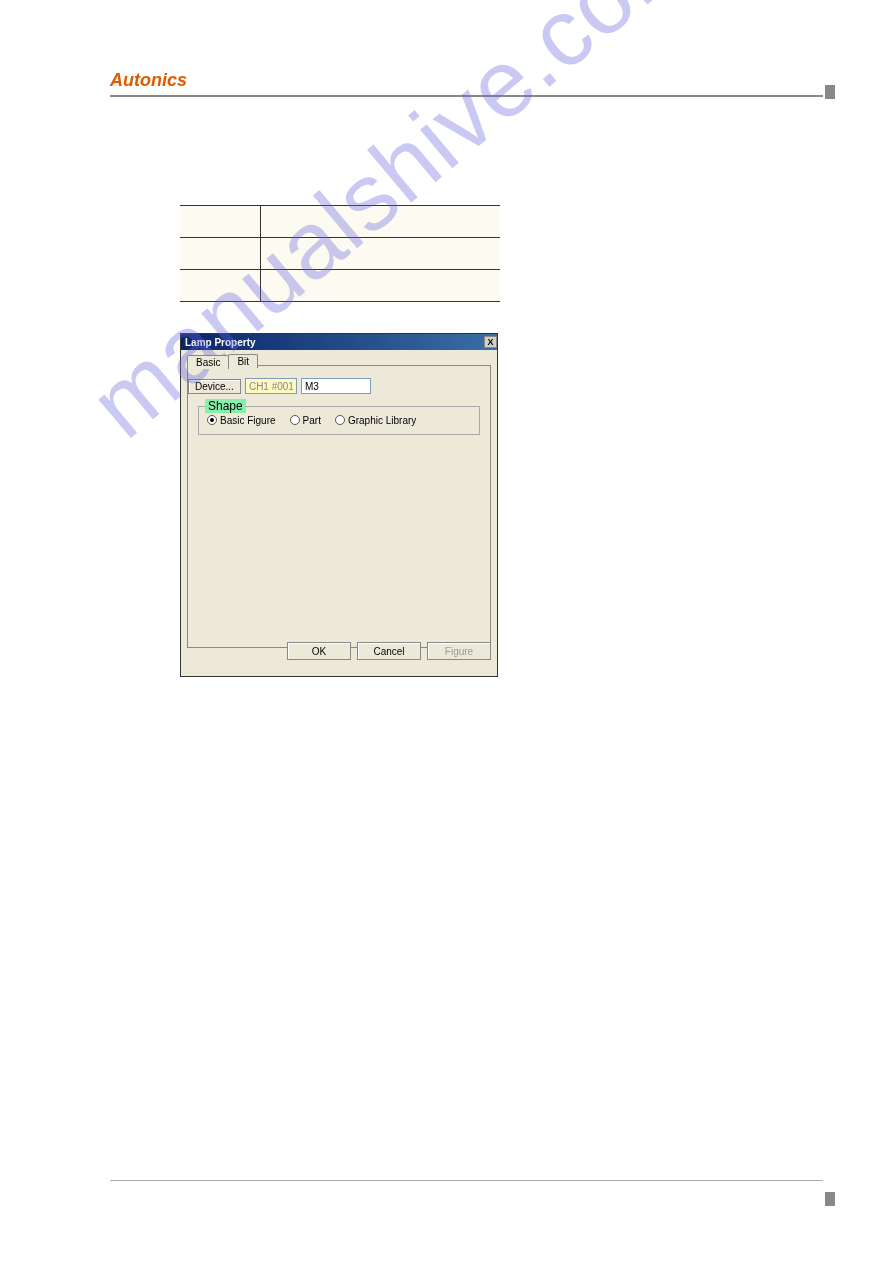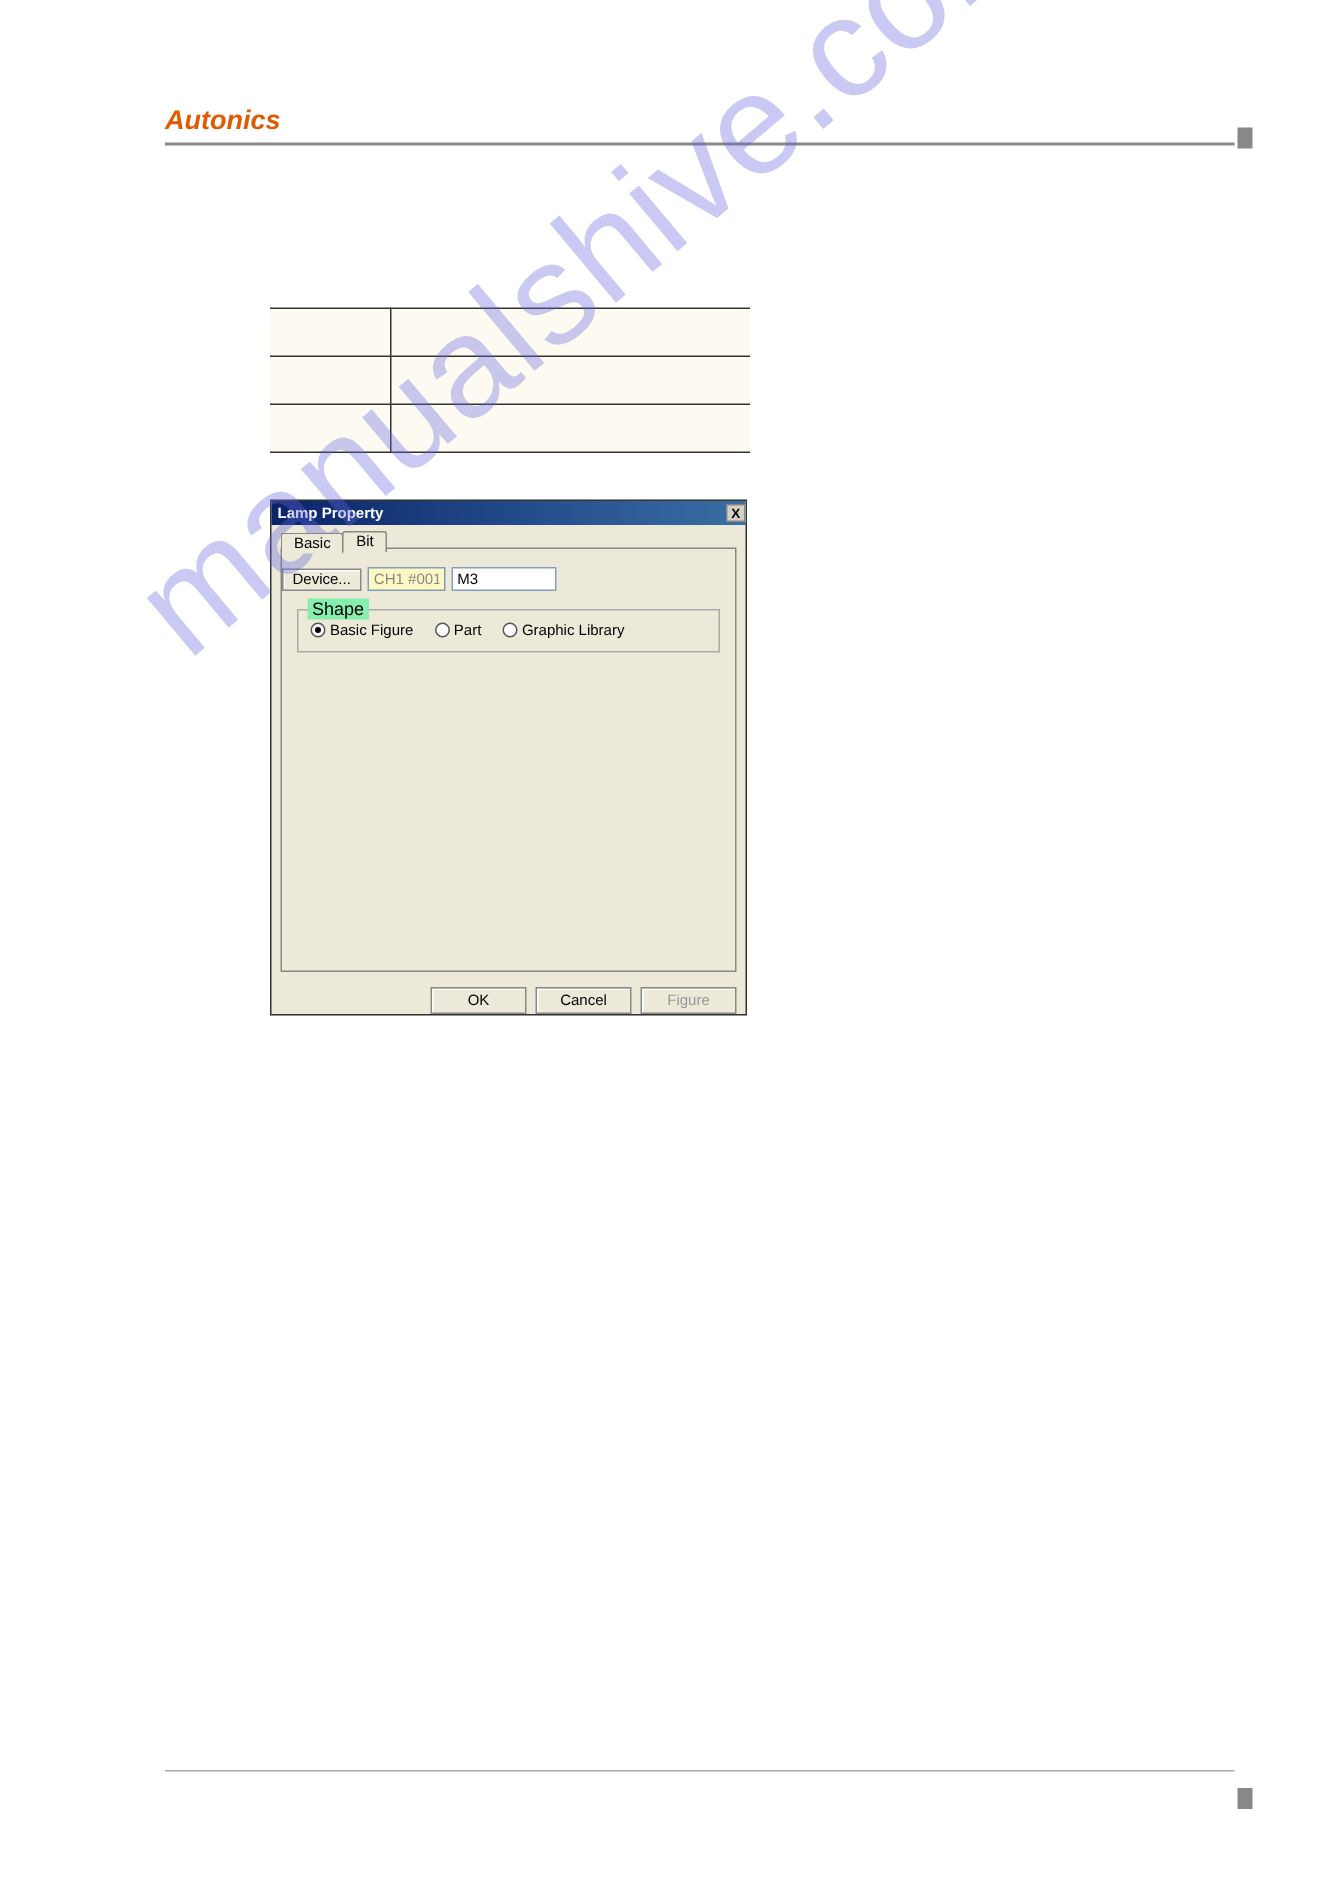--- a/index.html
+++ b/index.html
@@ -191,21 +191,21 @@
     justify-content: center;
   }
   .radio-dot {
     width: 4px;
     height: 4px;
     border-radius: 50%;
     background: #000;
   }
   .dialog-buttons {
     position: absolute;
-    bottom: 0;
+    bottom: 16px;
     right: 6px;
     display: flex;
     gap: 6px;
   }
   .dialog-buttons .win-btn {
     width: 64px;
     text-align: center;
     height: 18px;
   }
   .win-btn.disabled {

